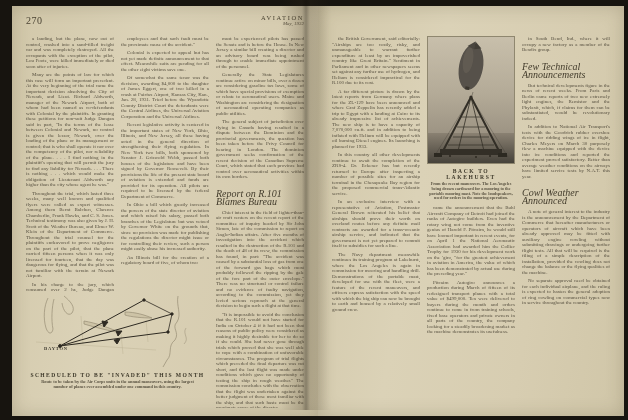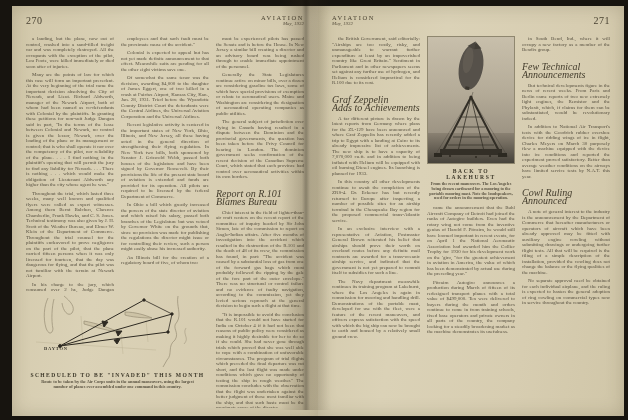--- a/index.html
+++ b/index.html
@@ -136,34 +136,25 @@
           </svg>
           <span class="map-label">DAYTON</span>
         </div>
         <div class="map-caption">SCHEDULED TO BE "INVADED" THIS MONTH</div>
         <div class="map-subcaption">Route to be taken by the Air Corps units in the annual maneuvers, using the largest number of planes ever assembled under one command in this country.</div>
       </div>
     </div>
   </div>
 
   <div class="page">
-    <div class="pg-header">
-      <div class="brand al-l">
-        <div class="mag">AVIATION</div>
-        <div class="date">May, 1932</div>
-      </div>
-      <div class="folio">271</div>
-    </div>
     <div class="content">
       <div class="col c1 hfull">
         <div class="col-text">
             <p class="para">the British Government, said editorially: "Airships are too costly, risky, and unmanageable to warrant further expenditure at least by an impoverished country like Great Britain." Sentiment in Parliament and in other newspapers seems set against any further use of hydrogen, and Helium is considered impractical for the R.100 due to its cost.</p>
           </div>
-        <div class="art-head">Graf Zeppelin
-Adds to Achievements</div>
         <div class="col-text">
             <p class="para">A far different picture is drawn by the latest reports from Germany where plans for the ZL-129 have been announced and where Graf Zeppelin has recently added a trip to Egypt with a landing at Cairo to its already impressive list of achievements. The new ship is to have a capacity of 7,070,000 cu.ft. and in addition to being inflated with Helium will be equipped with oil burning Diesel engines. Its launching is planned for 1933.</p>
             <p class="para">In this country all other developments continue to await the completion of the ZRS-4. Dr. Eckener has but recently returned to Europe after inspecting a number of possible sites for an airship terminal in the Chesapeake Bay region for the proposed commercial trans-Atlantic service.</p>
             <p class="para">In an exclusive interview with a representative of Aviation, Postmaster General Brown reiterated his belief that airships should prove their worth on overland routes before any definite mail contracts are awarded for a trans-oceanic airship service, and indicated that the government is not yet prepared to commit itself to subsidies for such a line.</p>
             <p class="para">The Navy department meanwhile continues its training program at Lakehurst, where the Los Angeles is again in commission for mooring and handling drill. Demonstrations of the portable mast, developed for use with the fleet, were a feature of the recent maneuvers, and officers express satisfaction with the speed with which the big ship can now be brought to earth and housed by a relatively small ground crew.</p>
           </div>
       </div>
 
       <div class="col c2 hfull">
         <div class="photo-frame">
@@ -219,21 +210,21 @@
       <div class="col c3 hfull">
         <div class="col-text">
             <p class="para">in South Bend, Ind., where it will occupy a new factory as a member of the Bendix group.</p>
           </div>
         <div class="art-head">Few Technical
 Announcements</div>
         <div class="col-text">
             <p class="para">But technical developments figure in the news of recent weeks. From Paris and Berlin came reports of two new extremely light engines, the Remistor and the Phylaxit, which, if claims for them can be substantiated, would be revolutionary indeed.</p>
             <p class="para">In addition to National Air Transport's tests with the Goodrich rubber overshoe device for ridding wings of ice in flight, Charles Meyers on March 30 purposely flew a machine equipped with the device into ice conditions and reported the experiment proved satisfactory. Better than average weather conditions on the airways have limited service tests by N.A.T. this year.</p>
           </div>
-        <div class="art-head">Cowl Ruling Announced</div>
+        <div class="art-head">Cowl Weather Announced</div>
         <div class="col-text">
             <p class="para">A note of general interest to the industry is the announcement by the Department of Commerce that hereafter manufacturers or operators of aircraft which have been already approved may be fitted with auxiliary engine cowling without submitting drawings or undergoing further flight tests. All that will be required is the filing of a simple description of the installation, provided the cowling does not change the balance or the flying qualities of the machine.</p>
             <p class="para">No separate approval need be obtained for each individual airplane, and the ruling is expected to hasten the general adoption of ring cowling on commercial types now in service throughout the country.</p>
           </div>
       </div>
     </div>
   </div>
 </div>
 
 <div class="gutter"></div>

